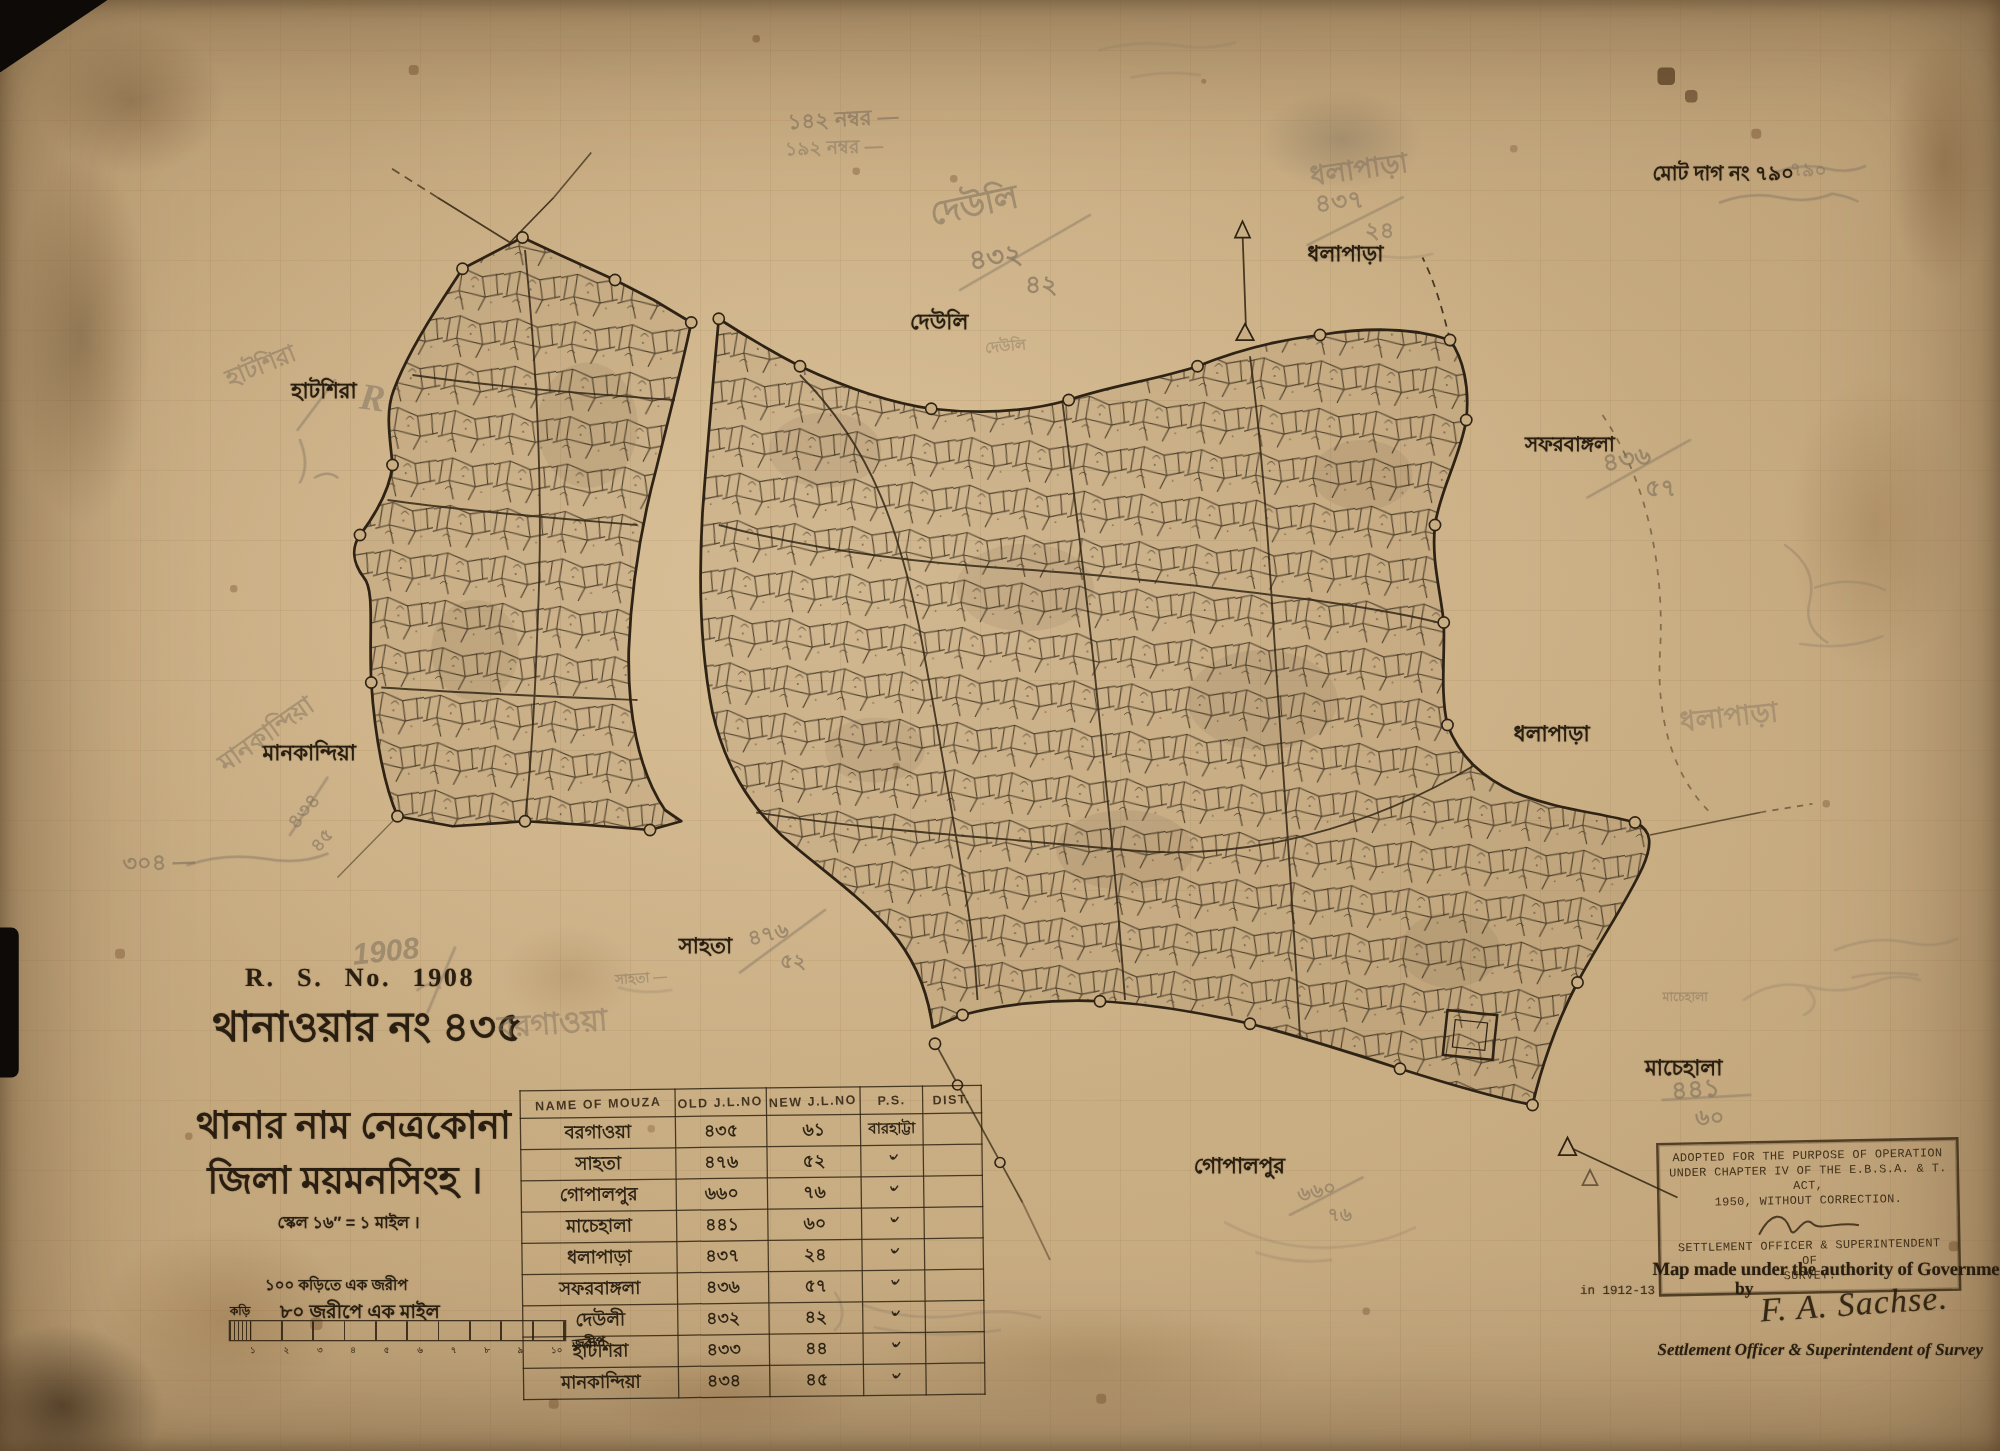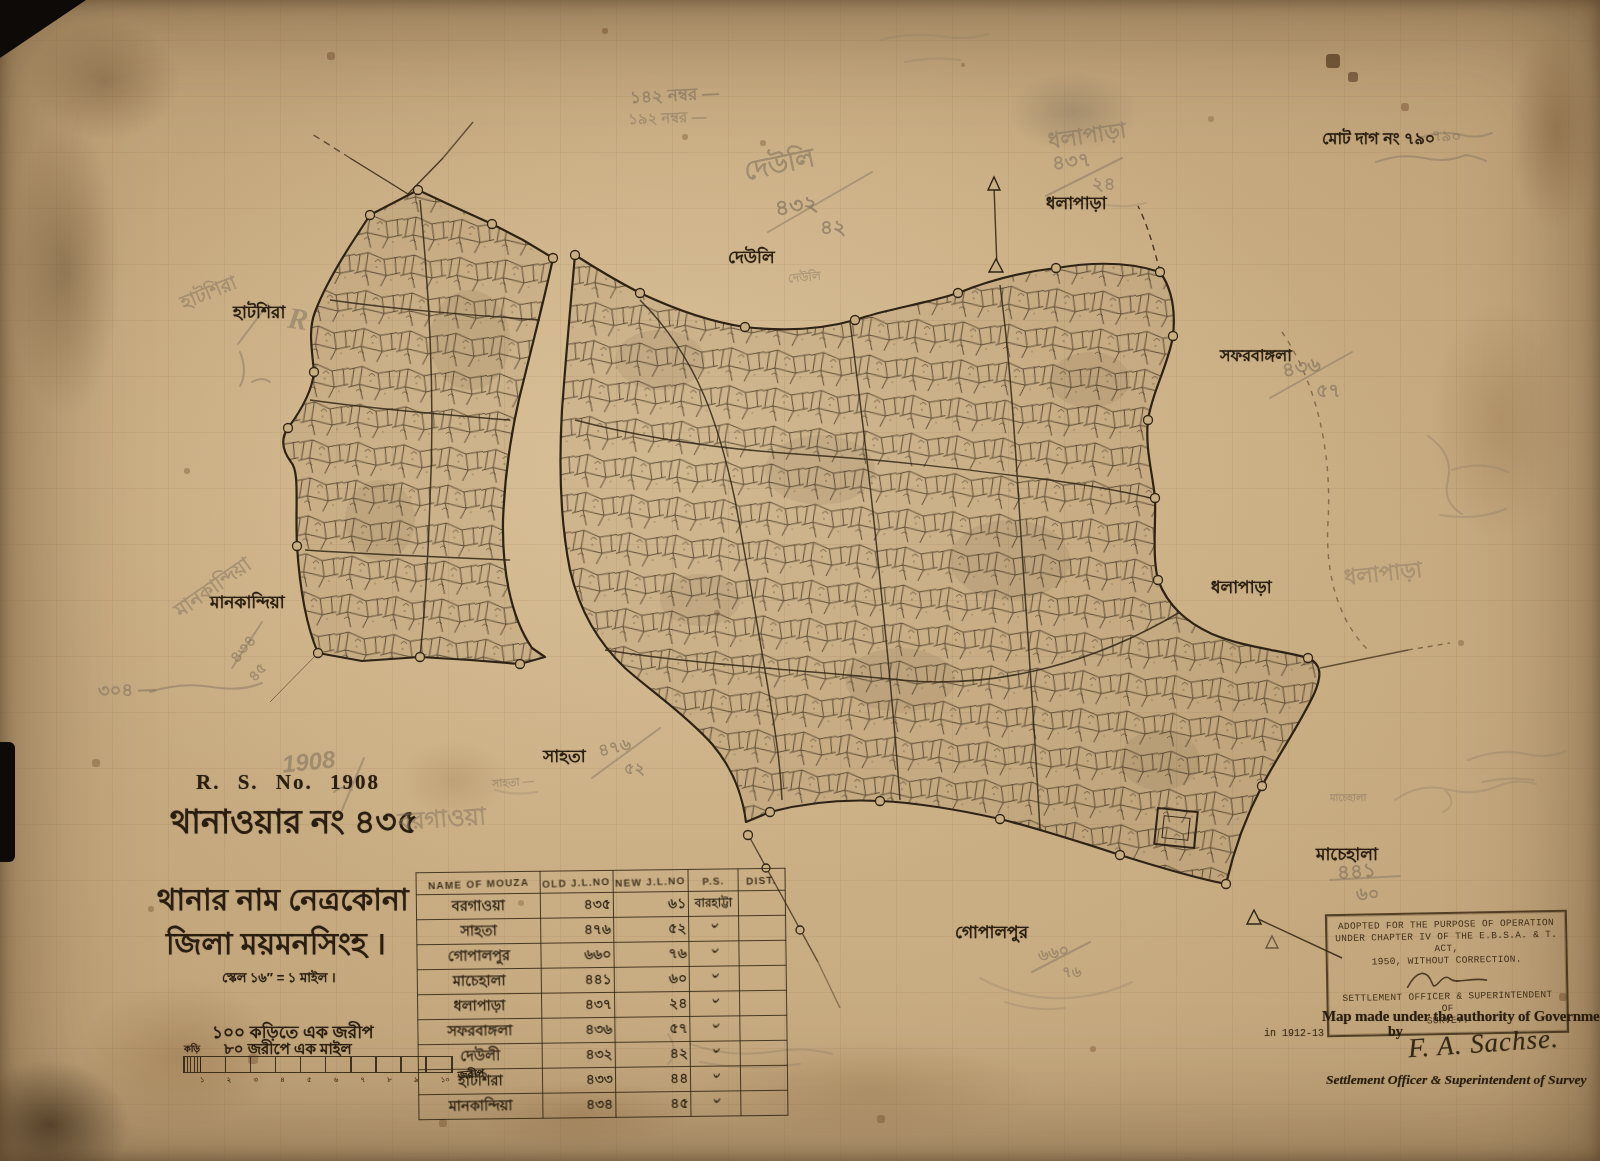--- a/index.html
+++ b/index.html
@@ -36,21 +36,21 @@
   .mono{font-family:"Liberation Mono","DejaVu Sans Mono",monospace;}
   .pencil{position:absolute;color:#82735f;white-space:nowrap;font-weight:bold;}
   
   .mouza-table{position:absolute;left:417px;top:870px;width:370px;transform:rotate(-0.7deg);
     border-collapse:collapse;color:rgba(34,25,12,.92);}
   .mouza-table td,.mouza-table th{border:1.6px solid rgba(42,30,14,.82);padding:0 2px;
     text-align:center;white-space:nowrap;overflow:hidden;}
   .mouza-table th{height:21px;font-size:10px;letter-spacing:1.2px;font-weight:bold;
     transform:rotate(-1.5deg);color:rgba(42,30,14,.85);}
   .mouza-table td{height:16px;font-size:14.5px;font-weight:bold;}
-  .mouza-table td.num{font-size:14px;text-align:right;}
+  .mouza-table td.num{font-size:14px;}
   .mouza-table td.ps{font-size:12px;}
   .col-name{width:143px}.col-old{width:55px}.col-new{width:53px}.col-ps{width:57px}.col-dist{width:60px}
   
   .stamp{position:absolute;left:1326px;top:912px;width:226px;padding:5px 6px 6px;
     border:2px solid rgba(52,36,16,.8);box-shadow:inset 0 0 0 1px rgba(52,36,16,.25);
     transform:rotate(-1.1deg);text-align:center;color:rgba(48,33,14,.88);
     font-family:"Liberation Mono","DejaVu Sans Mono",monospace;font-size:9.5px;line-height:12px;
     letter-spacing:.3px;}
   .scalebar{position:absolute;left:183px;top:1056px;width:268px;height:15px;
     border:1.6px solid rgba(42,30,14,.85);display:flex;}
@@ -218,21 +218,21 @@
       <path d="M150,692 q30,-10 62,-5 q28,5 50,-4"></path>
     </g>
   </svg>
 
   <div class="ink serif" style="left:196px;top:770px;font-size:21px;word-spacing:10px;letter-spacing:2px;">R. S. No. 1908</div>
   <div class="ink" style="left:170px;top:796px;font-size:33px;">থানাওয়ার নং ৪৩৫</div>
   <div class="ink" style="left:166px;top:920px;font-size:30px;">জিলা ময়মনসিংহ ।</div>
   <div class="ink" style="left:157px;top:876px;font-size:30px;">থানার নাম নেত্রকোনা</div>
   <div class="ink" style="left:222px;top:968px;font-size:13px;">স্কেল ১৬″ = ১ মাইল ।</div>
 
-  <div class="ink" style="left:212px;top:1019px;font-size:17px;">১০০ কড়িতে এক জরীপ</div>
+  <div class="ink" style="left:212px;top:1019px;font-size:12px;">১০০ কড়িতে এক জরীপ</div>
   <div class="ink" style="left:224px;top:1037px;font-size:15px;">৮০ জরীপে এক মাইল</div>
   <div class="ink" style="left:184px;top:1042px;font-size:9.5px;">কড়ি</div>
   <div class="scalebar">
     <div class="hatch"></div>
     <div class="segs"></div>
   </div>
   <div class="scaleticks">
     <span>১</span>
         <span>২</span>
         <span>৩</span>

